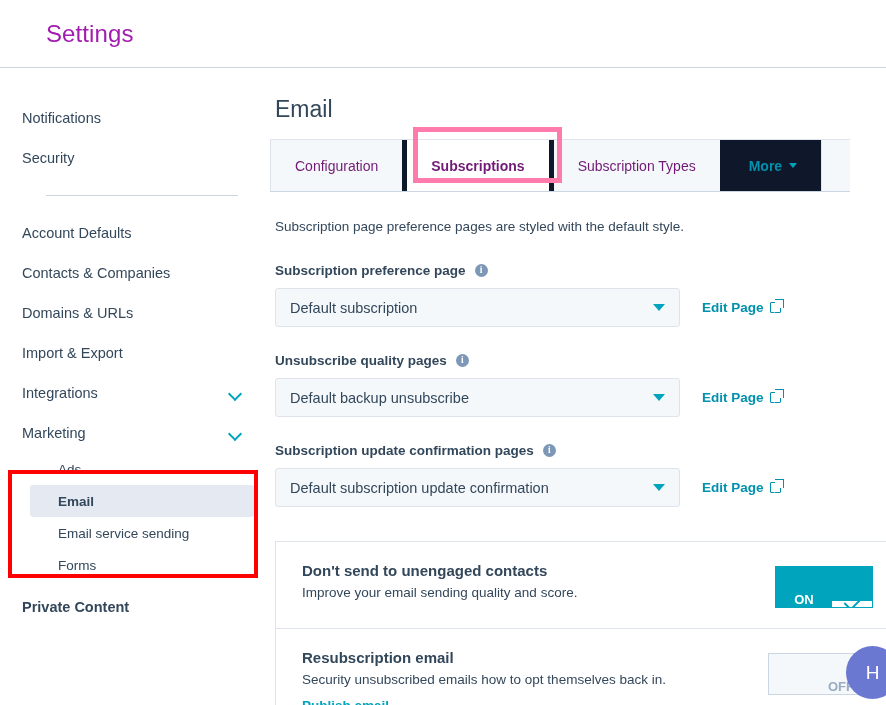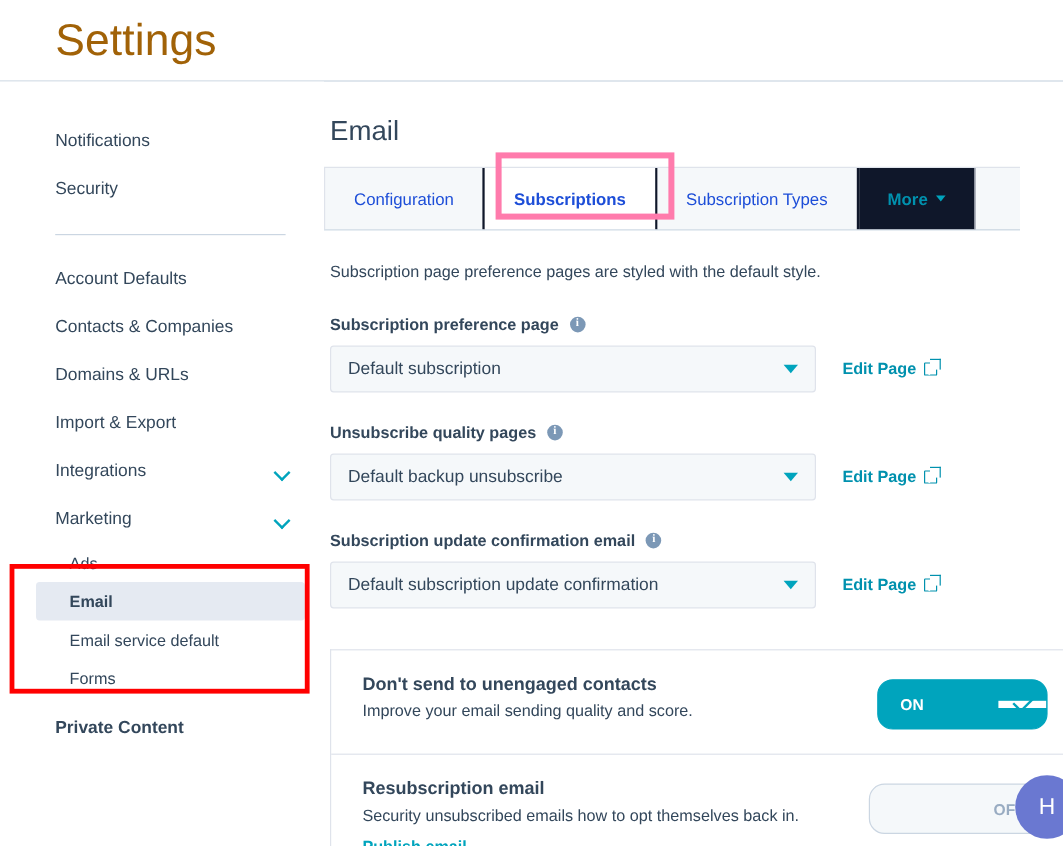--- a/index.html
+++ b/index.html
@@ -20,23 +20,23 @@
   .app-header {
     height: 68px;
     box-sizing: border-box;
     border-bottom: 1px solid #cbd6e2;
     display: flex;
     align-items: center;
     padding-left: 46px;
     background: #fff;
   }
   .app-title {
-    font-size: 37px;
+    font-size: 24px;
     font-weight: 300;
-    color: #a16207;
+    color: #a21caf;
     letter-spacing: 0.1px;
   }
 
   
   .page-body {
     display: flex;
     height: 637px;
   }
 
   
@@ -46,21 +46,21 @@
     padding-top: 30px;
     background: #fff;
     position: relative;
     flex: 0 0 270px;
   }
   .nav-item {
     display: flex;
     align-items: center;
     justify-content: space-between;
     height: 40px;
-    padding: 0 28px 0 46px;
+    padding: 0 28px 0 22px;
     font-size: 14.5px;
     color: #33475b;
     cursor: pointer;
     box-sizing: border-box;
   }
   .nav-item.sub {
     padding-left: 58px;
     font-size: 13.5px;
     height: 32px;
     color: #33475b;
@@ -123,23 +123,23 @@
     background: #f5f8fa;
     width: 580px;
     position: relative;
   }
   .tab {
     display: flex;
     align-items: center;
     justify-content: center;
     padding: 0 24px;
     font-size: 14px;
-    color: #1d4ed8;
-    cursor: pointer;
-    border-right: 2px solid #0f172a;
+    color: #701a75;
+    cursor: pointer;
+    border-right: 5px solid #0f172a;
     box-sizing: border-box;
     background: #f5f8fa;
     white-space: nowrap;
   }
   .tab:first-child { border-left: 1px solid #dfe3eb; }
   .tab.active {
     background: #ffffff;
     font-weight: bold;
   }
   .tab.more {
@@ -282,28 +282,27 @@
     margin-top: 11px;
     font-size: 13.5px;
     font-weight: bold;
     color: #00a4bd;
     cursor: pointer;
   }
 
   
   .toggle {
     display: flex;
-    align-items: center;
+    align-items: flex-end;
     height: 40px;
-    border-radius: 13px;
+    border-radius: 0;
     overflow: hidden;
     cursor: pointer;
     flex: 0 0 auto;
     margin-top: 4px;
-    gap: 44px;
   }
   .toggle.on {
     border: 1px solid #00a4bd;
     background: #00a4bd;
   }
   .toggle.on .tg-label {
     color: #fff;
     font-size: 13px;
     font-weight: bold;
     display: flex; align-items: center; justify-content: center;
@@ -415,21 +414,21 @@
       <span class="chevron-down"></span>
     </div>
 
     <div class="nav-item sub">
       <span>Ads</span>
     </div>
     <div class="nav-item sub active">
       <span>Email</span>
     </div>
     <div class="nav-item sub">
-      <span>Email service default</span>
+      <span>Email service sending</span>
     </div>
     <div class="nav-item sub">
       <span>Forms</span>
     </div>
 
     <div class="nav-item bold" style="margin-top:6px;">
       <span>Private Content</span>
     </div>
   </div>
 
@@ -485,21 +484,21 @@
           </div>
           <span class="edit-link">
             <span>Edit Page</span>
             <span class="ext-icon"></span>
           </span>
         </div>
       </div>
 
       <div class="field-group">
         <div class="field-label">
-          <span>Subscription update confirmation email</span>
+          <span>Subscription update confirmation pages</span>
           <span class="info-icon">i</span>
         </div>
         <div class="field-row">
           <div class="select-box">
             <span>Default subscription update confirmation</span>
             <span class="select-caret"></span>
           </div>
           <span class="edit-link">
             <span>Edit Page</span>
             <span class="ext-icon"></span>

